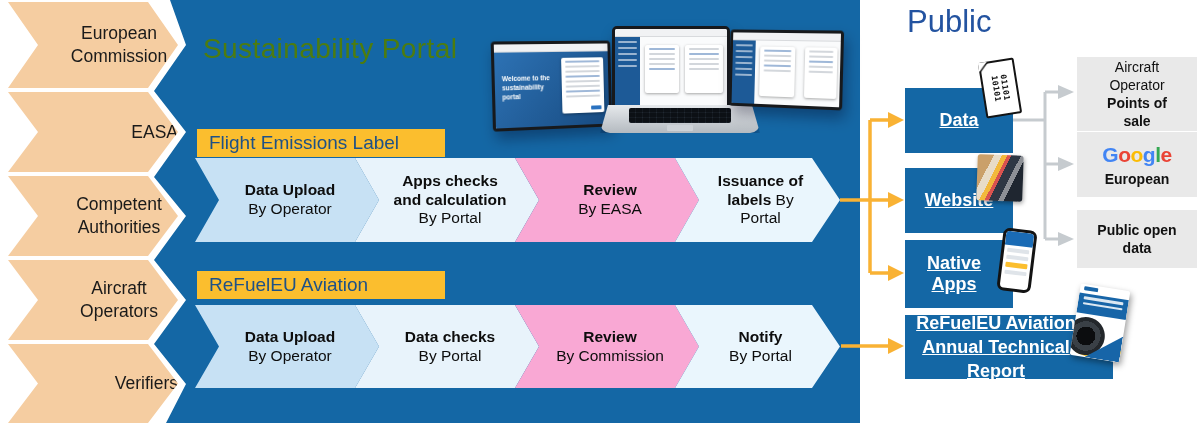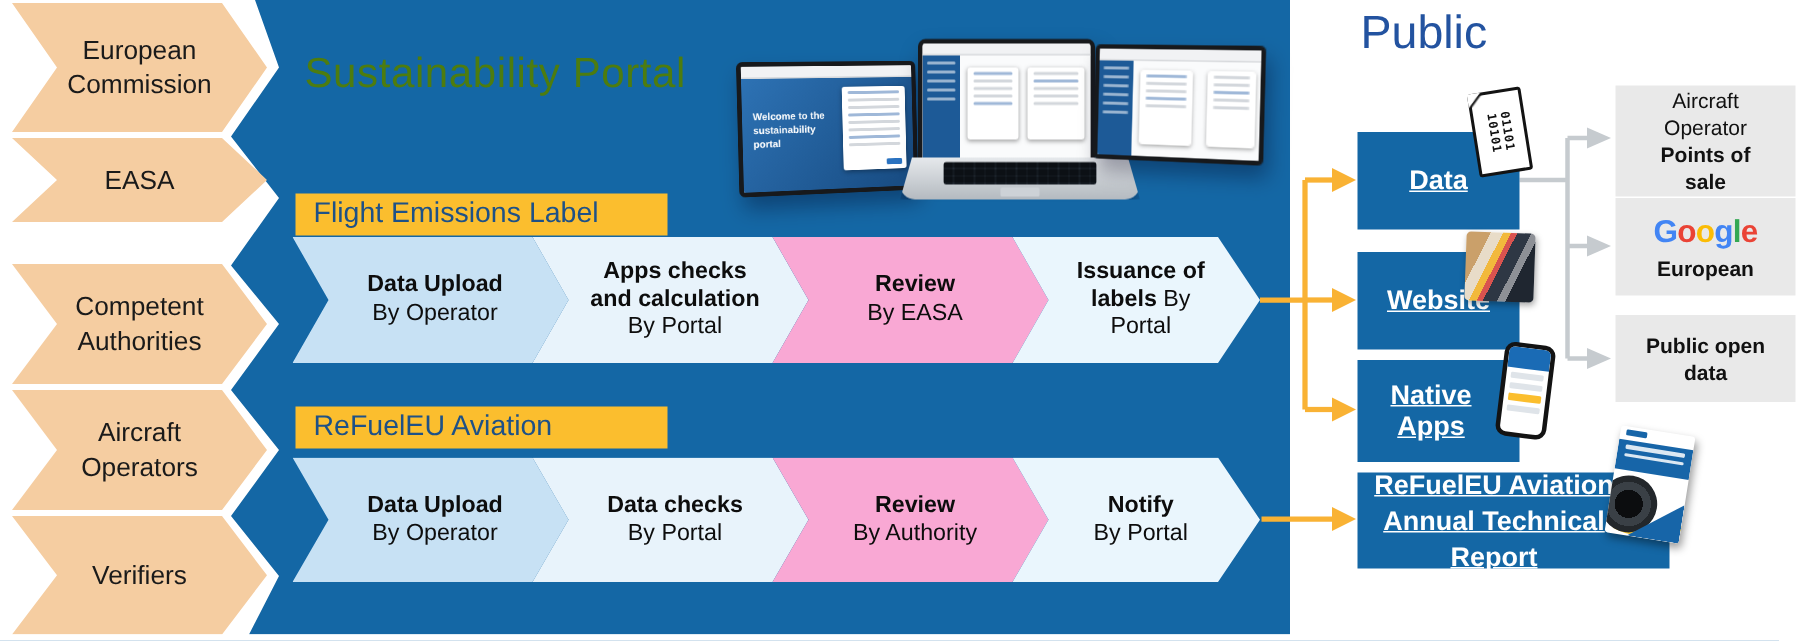--- a/index.html
+++ b/index.html
@@ -2,24 +2,24 @@
 <html><head>
 <meta charset="utf-8">
 <style>
   html,body{margin:0;padding:0;background:#fff;}
   .canvas{position:relative;width:1200px;height:427px;background:#ffffff;overflow:hidden;
           font-family:"Liberation Sans",sans-serif;-webkit-font-smoothing:antialiased;}
 
   
   .chev{position:absolute;left:8px;width:170px;background:#F5CDA1;
         clip-path:polygon(0 0, 140px 0, 100% 50%, 140px 100%, 0 100%, 30px 50%);
-        display:flex;align-items:center;justify-content:center;}
+        display:flex;align-items:center;justify-content:flex-end;}
   .chev span{display:block;max-width:118px;text-align:center;font-size:17.5px;line-height:1.3;color:#1a1a1a;}
   .chev1{top:2px;height:86px;}
-  .chev2{top:92px;height:56px;}
+  .chev2{top:92px;height:80px;}
   .chev3{top:176px;height:80px;}
   .chev4{top:260px;height:80px;}
   .chev5{top:344px;height:79px;}
 
   
   .panel{position:absolute;left:150px;top:0;width:710px;height:423px;background:#1467A5;
          clip-path:polygon(20px 0, 100% 0, 100% 100%, 16px 100%,
            36px 384px, 4px 344px, 36px 300px, 4px 260px, 36px 216px,
            4px 177px, 36px 132px, 4px 91px, 36px 45px);}
   .portal-title{position:absolute;left:203px;top:33px;color:#4d7c0f;font-size:28px;letter-spacing:.4px;z-index:3;}
@@ -277,21 +277,21 @@
       </div>
     <div class="step s2">
       <div class="step-inner">
           <span class="t">Data checks</span>
         <span class="s">By Portal</span>
         </div>
       </div>
     <div class="step s3">
       <div class="step-inner">
           <span class="t">Review</span>
-        <span class="s">By Authority</span>
+        <span class="s">By Commission</span>
         </div>
       </div>
     <div class="step s4">
       <div class="step-inner">
           <span class="t">Notify</span>
         <span class="s">By Portal</span>
         </div>
       </div>
   </div>
 

